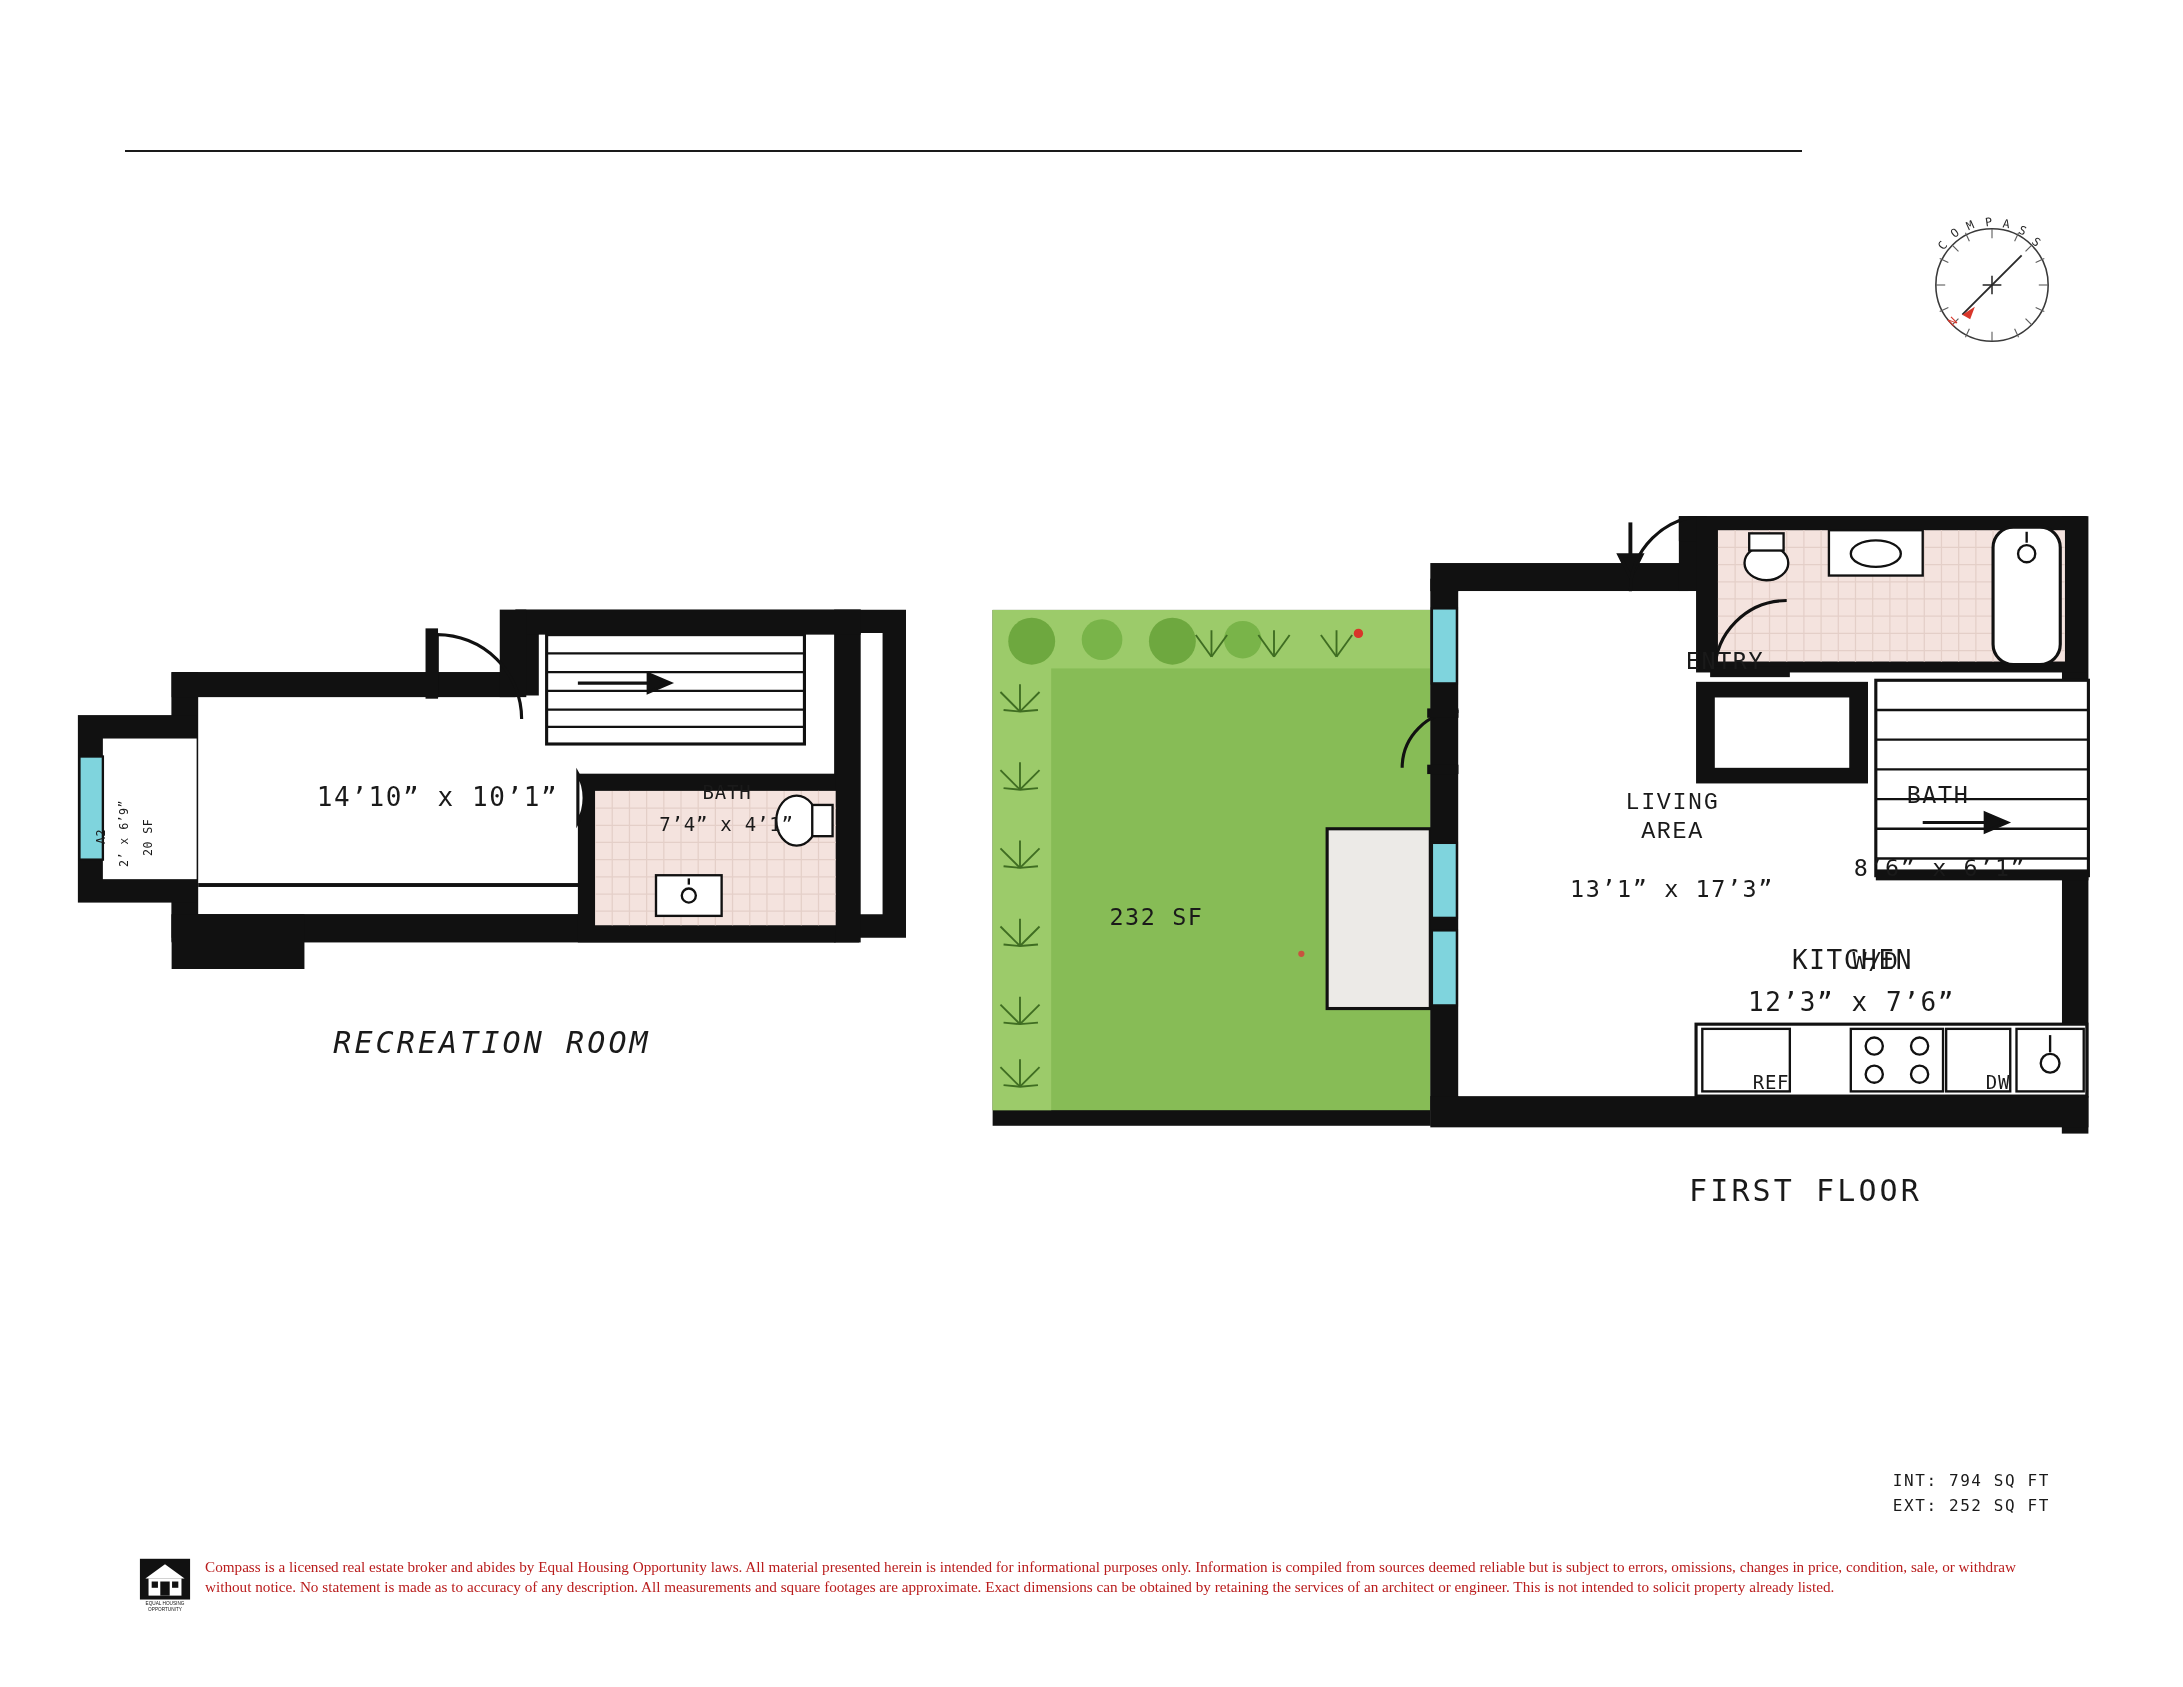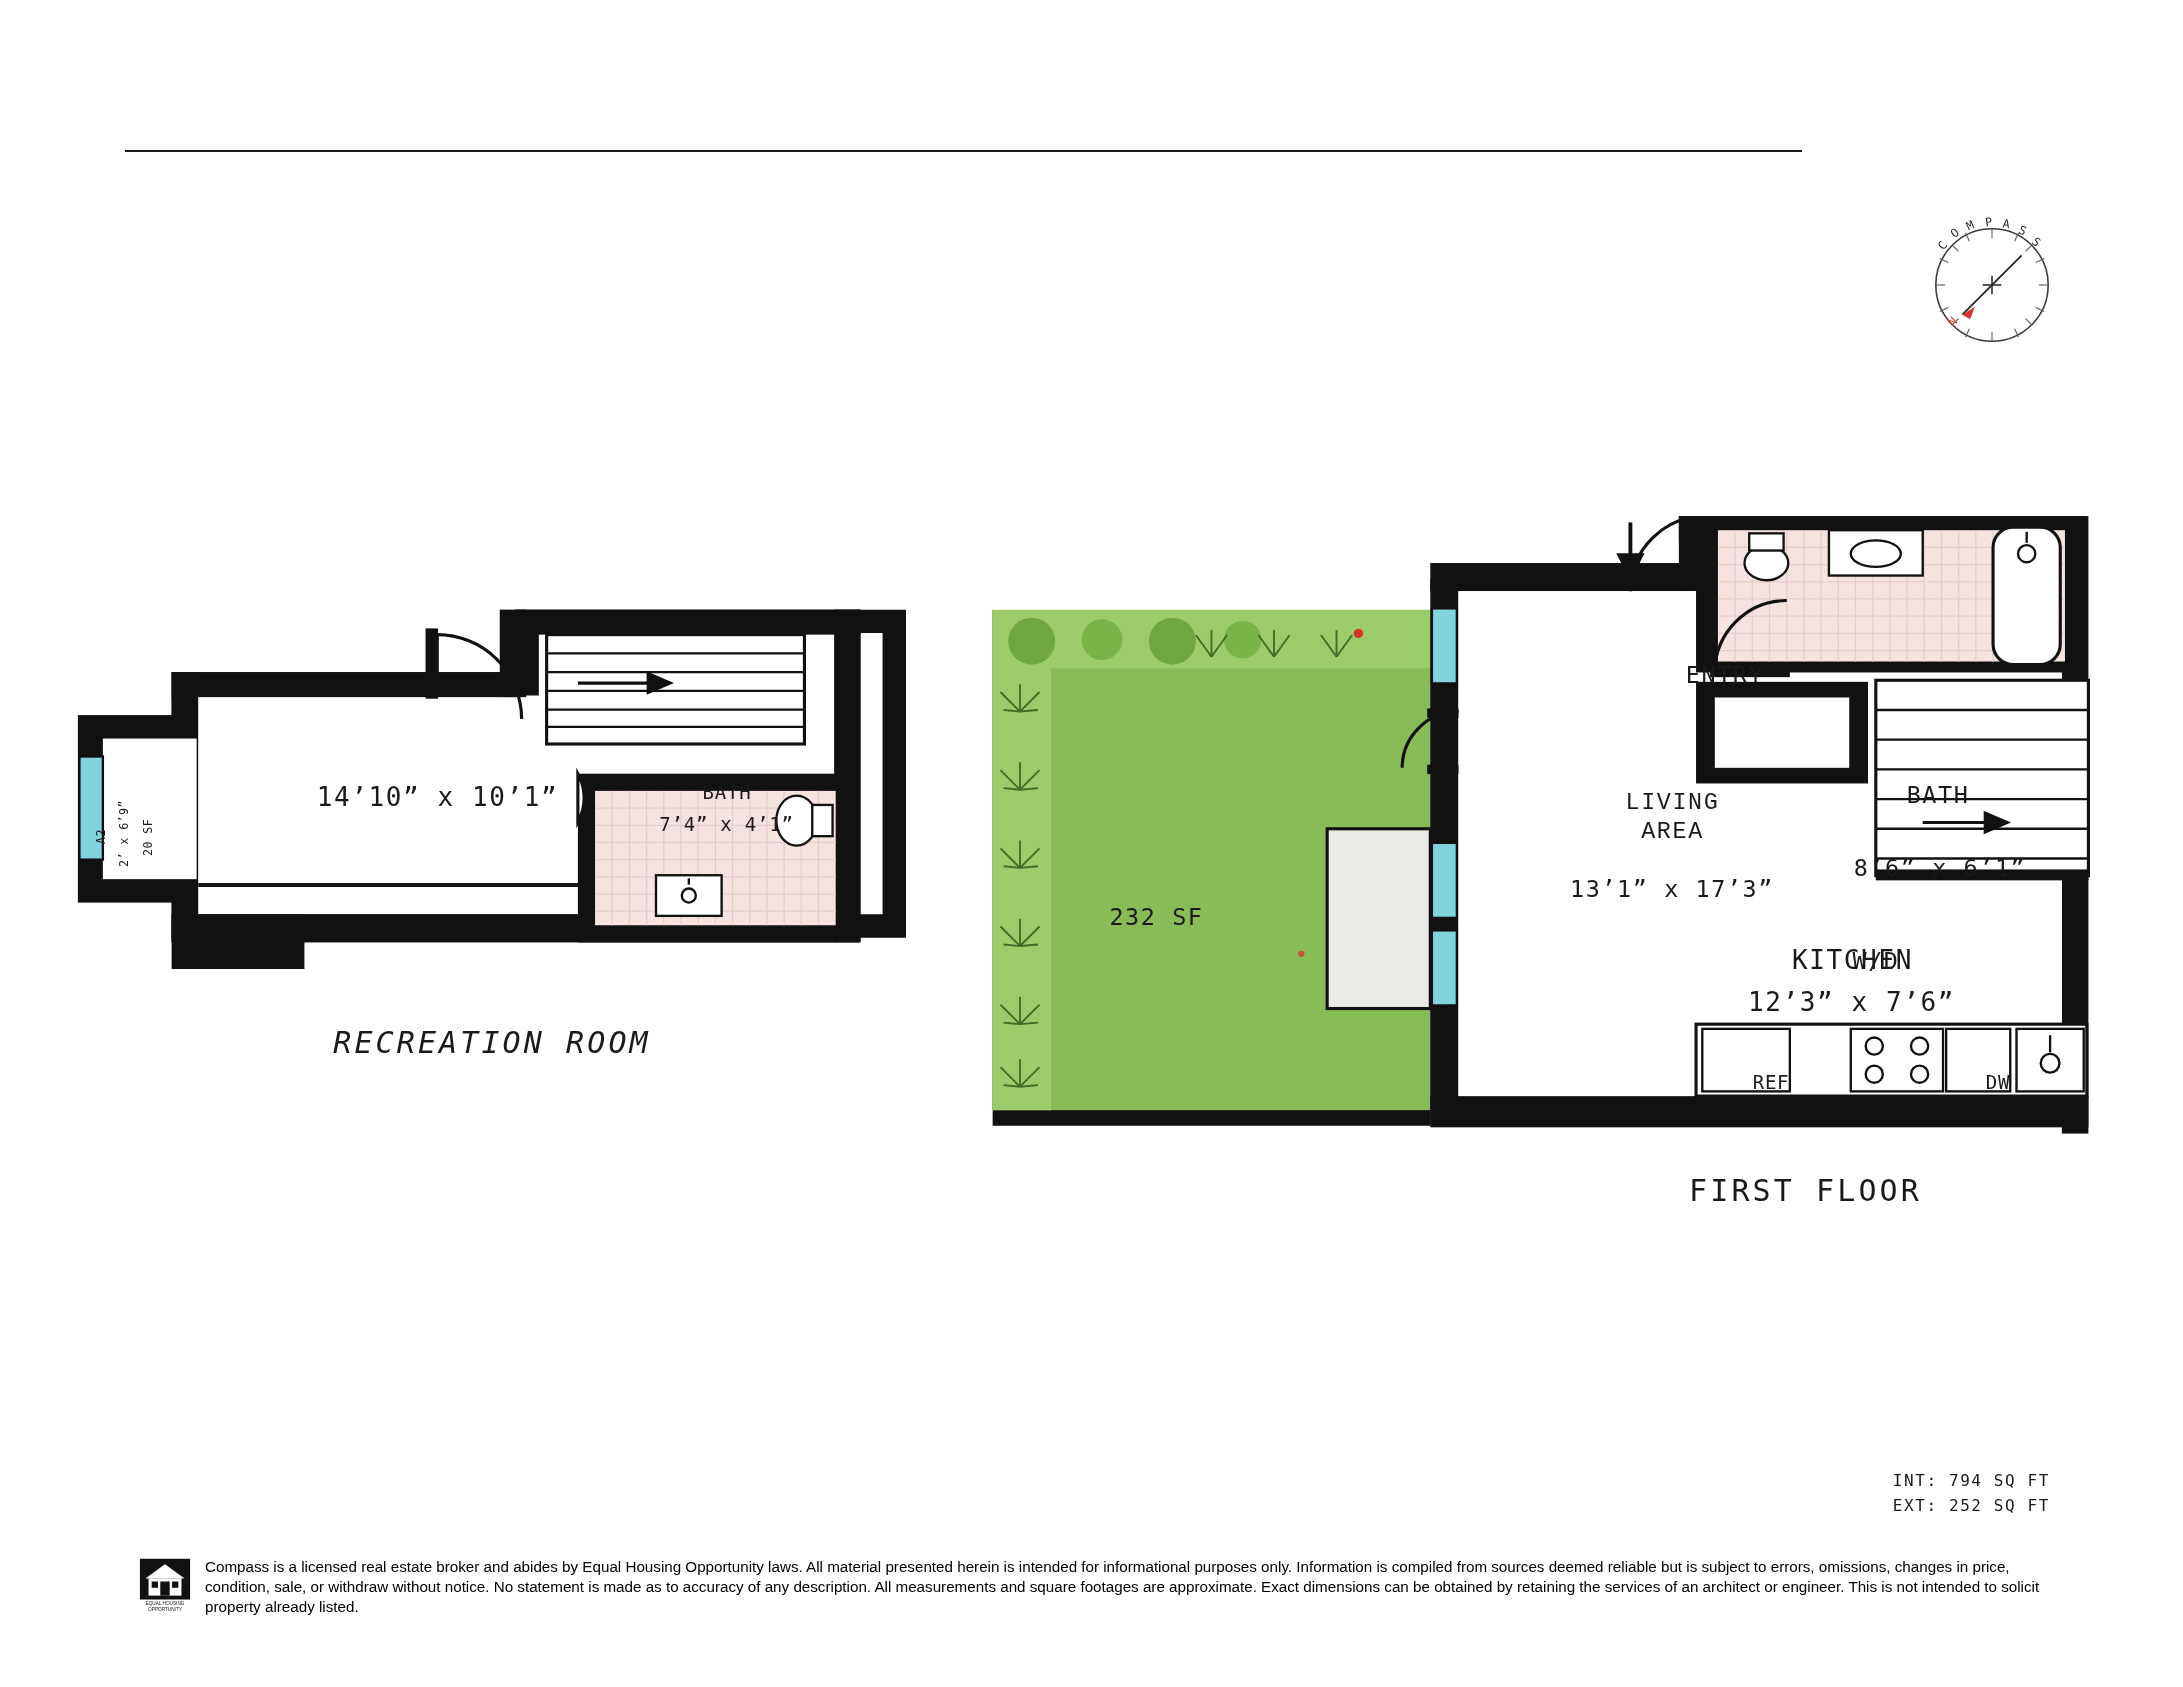--- a/index.html
+++ b/index.html
@@ -45,22 +45,22 @@
   
   #summary {
     position:absolute; right:133px; top:1469px;
     text-align:right;
     font-family:"DejaVu Sans Mono", monospace;
     font-size:16px; letter-spacing:1.6px; line-height:1.55;
     color:#1a1a1a;
   }
   #disclaimer {
     position:absolute; left:205px; top:1557px; width:1840px;
-    font-family:Liberation Sans, sans-serif;
-    font-size:15.2px; line-height:1.33; color:#000000;
+    font-family:Liberation Serif, serif;
+    font-size:15.2px; line-height:1.33; color:#b91c1c;
   }
   #eho-logo { position:absolute; left:139px; top:1558px; width:52px; height:58px; }
 
   
   .vert {
     position:absolute;
     transform-origin:0 0;
     transform:rotate(-90deg);
     white-space:pre;
     font-family:"DejaVu Sans Mono", monospace;
@@ -448,21 +448,21 @@
         </g>
 
         <rect x="1240" y="656" width="82" height="80" fill="#ffffff" stroke="#111111" stroke-width="3"></rect>
 
         <rect x="1330" y="656" width="86" height="80" fill="#ffffff" stroke="#111111" stroke-width="3"></rect>
         <circle cx="1373" cy="700" r="12" fill="#ffffff" stroke="#111111" stroke-width="3"></circle>
         <line x1="1373" y1="664" x2="1373" y2="686" stroke="#111111" stroke-width="3"></line>
       </g>
     </svg>
 
-    <div class="plan-label mid" style="left:1639px; top:647px; width:172px;margin-top:14px;">ENTRY</div>
+    <div class="plan-label mid" style="left:1639px; top:647px; width:172px;">ENTRY</div>
 
     <div class="plan-label mid" style="left:1844px; top:781px; width:188px;">BATH</div>
     <div class="plan-label mid" style="left:1811px; top:854px; width:258px;">8’6” x 6’1”</div>
 
     <div class="plan-label mid" style="left:1571px; top:789px; width:203px; white-space:pre-line;font-family:Liberation Mono, monospace;">LIVING
 AREA</div>
     <div class="plan-label mid" style="left:1508px; top:875px; width:328px;">13’1” x 17’3”</div>
 
     <div class="plan-label mid" style="left:1782px; top:947px; width:188px;">W/D</div>
 

